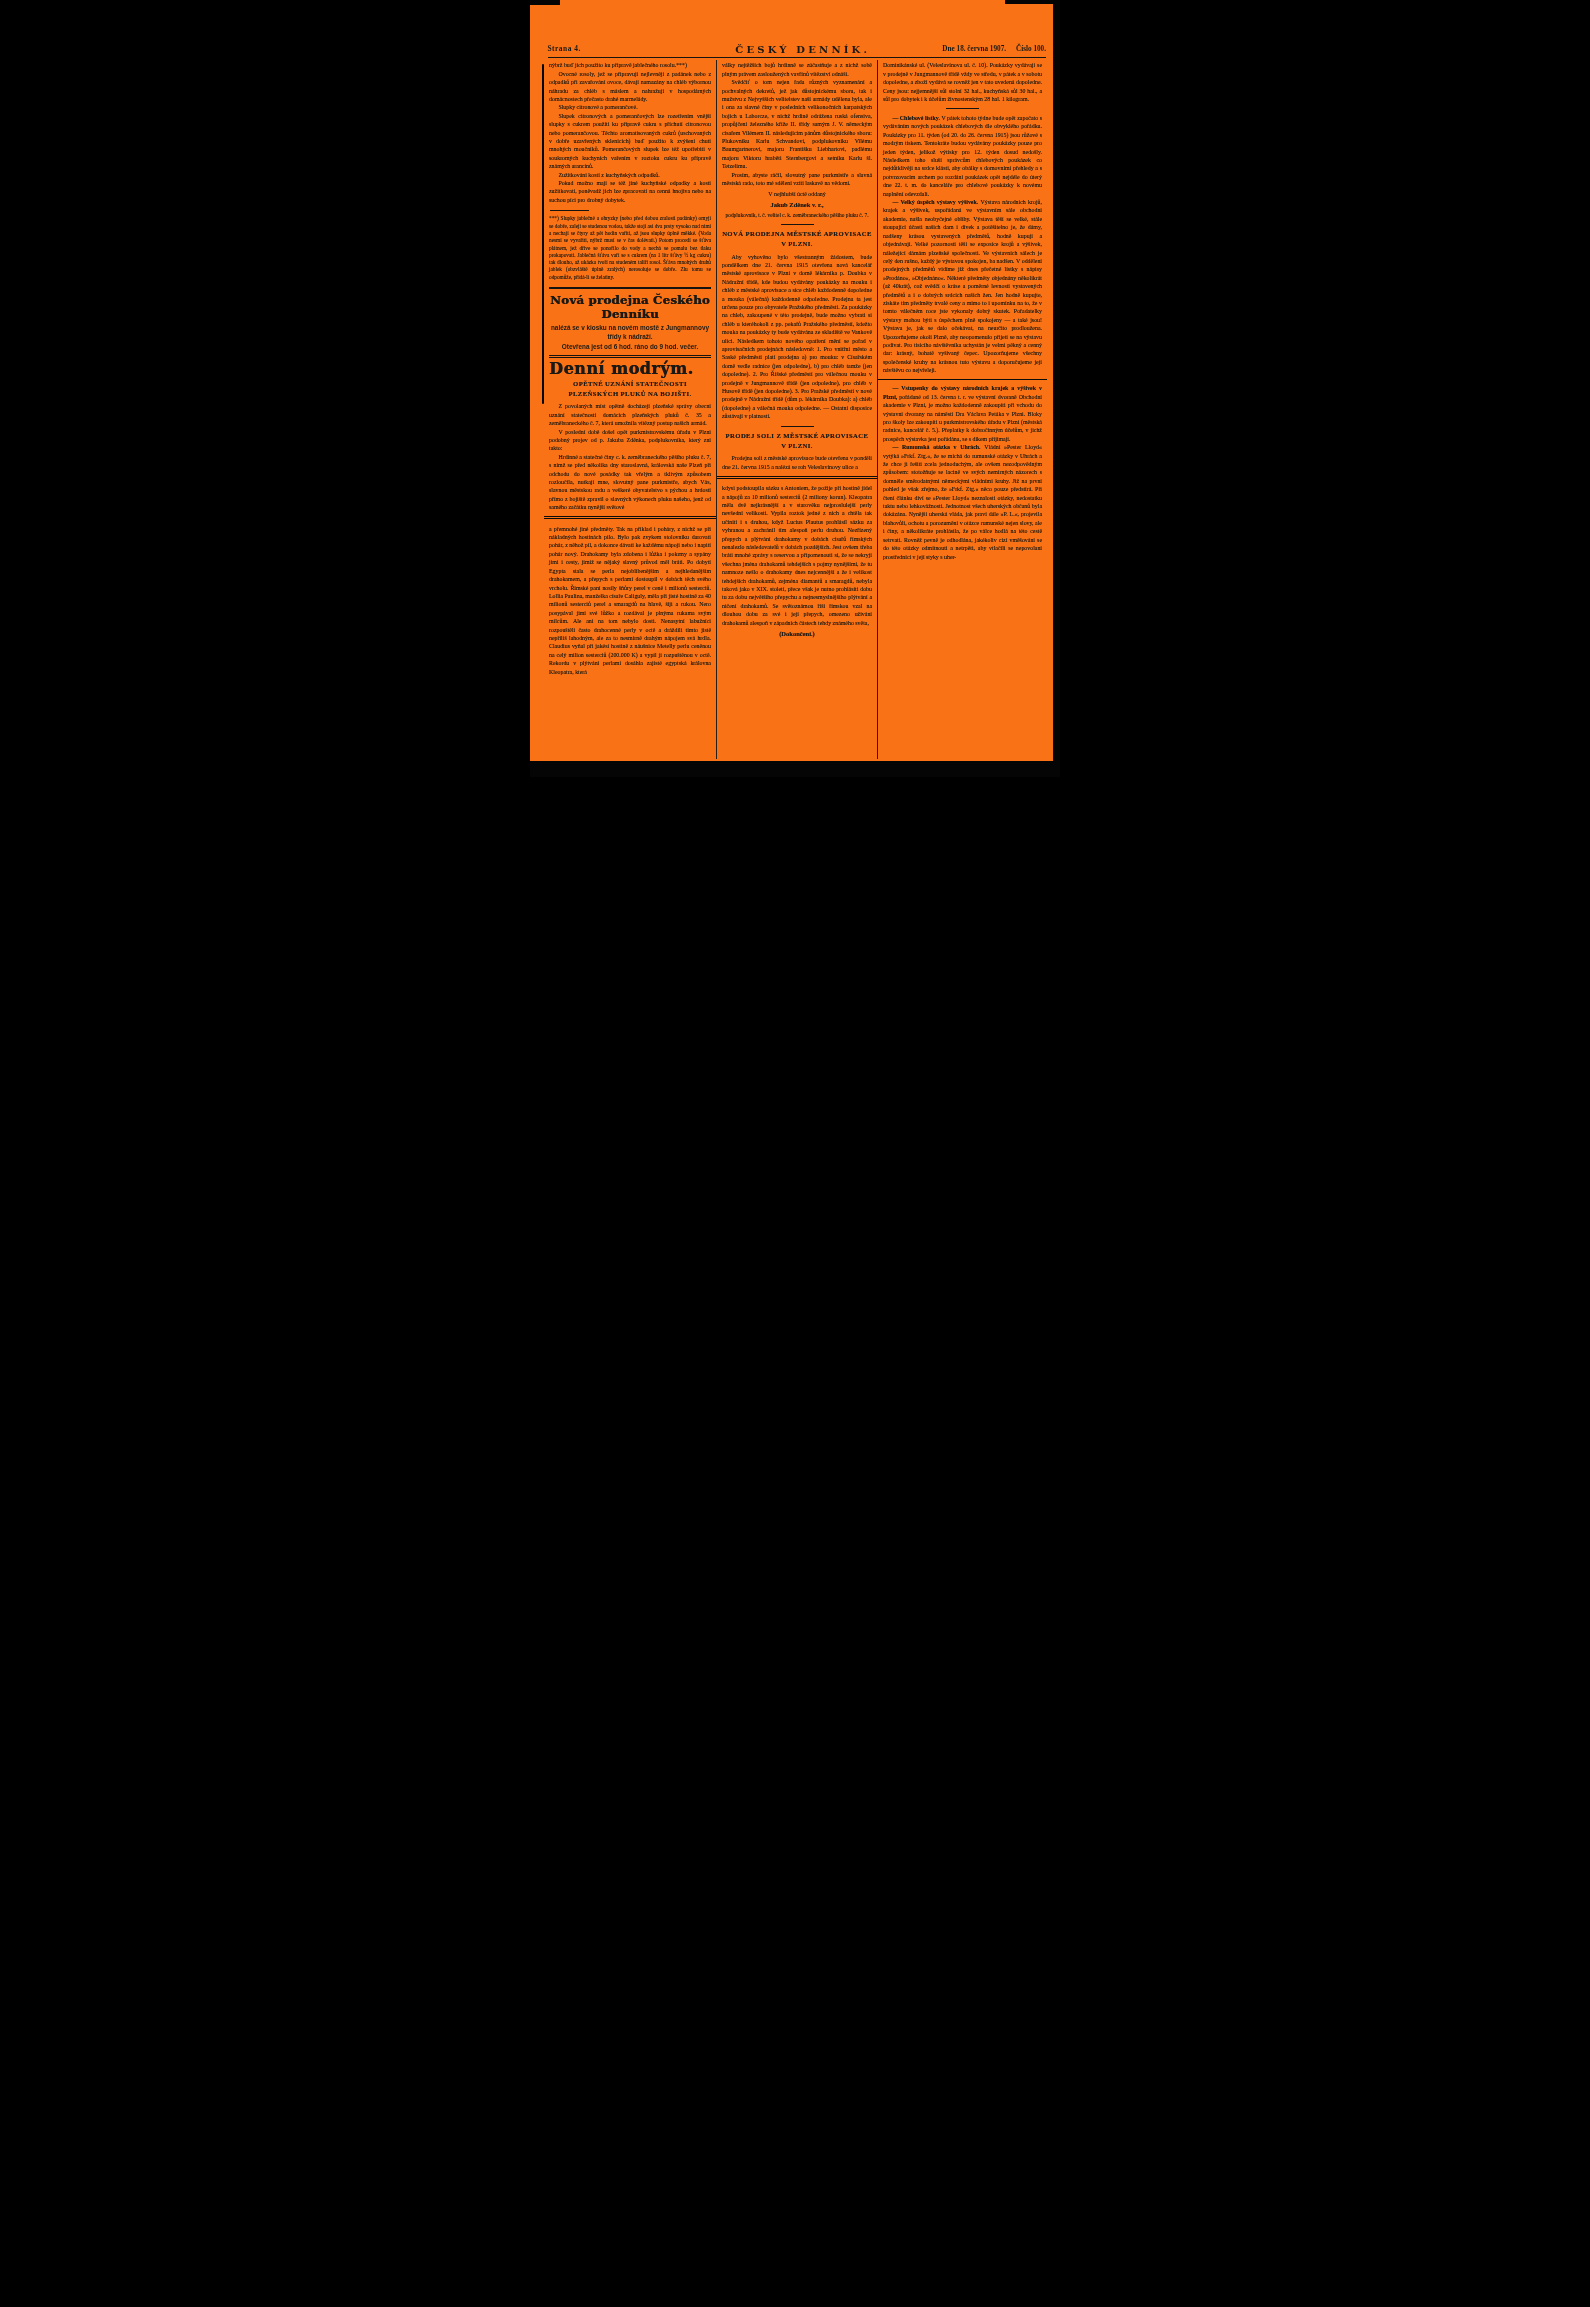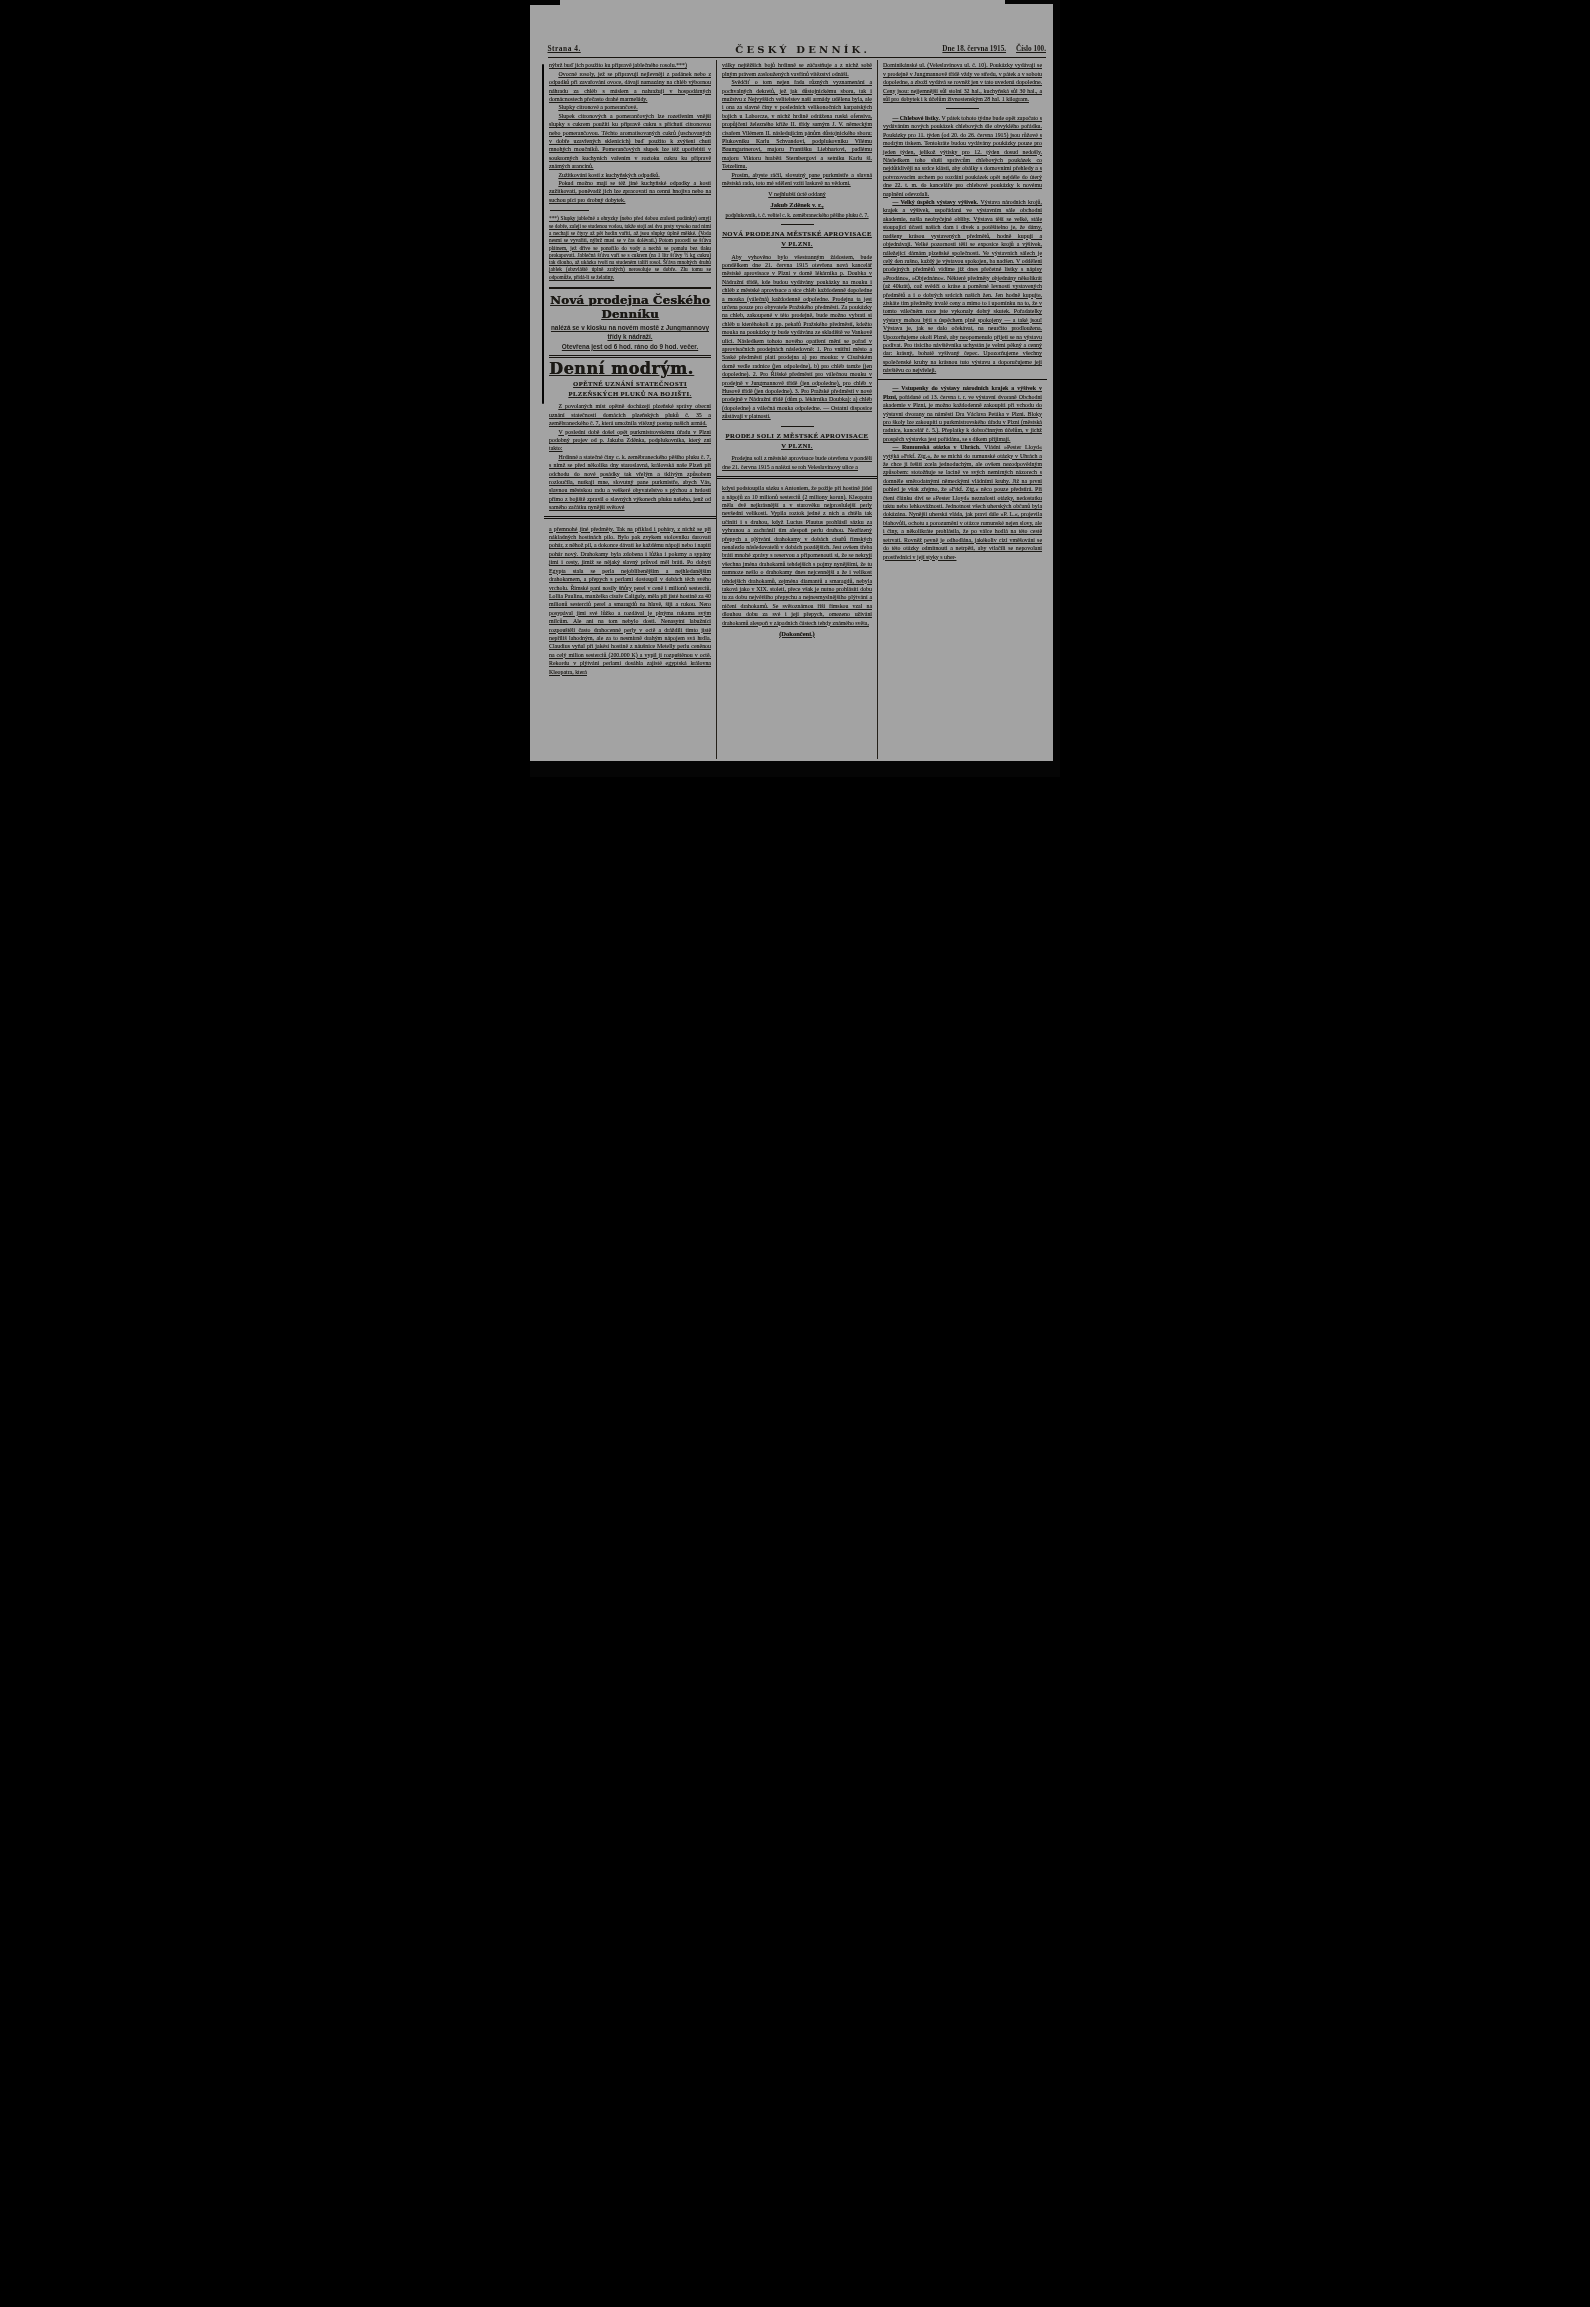--- a/index.html
+++ b/index.html
@@ -1,25 +1,24 @@
 <!DOCTYPE html>
 <html lang="cs" style="font-size:7.4px"><head>
 <meta charset="utf-8">
 <style>
   html, body { margin:0; padding:0; background:#000; }
   body { display:flex; justify-content:center; }
 
   .page {
     position:relative;
     width:530px; height:777px;
-    background:#a3a3a3;
+    background:#f97316;
     color:#1b1915;
     font-family:"Liberation Serif","DejaVu Serif",serif;
     overflow:hidden;
-    text-decoration:underline;
   }
 
   
   .edge { position:absolute; background:#050505; }
   .edge-right  { top:0; right:0; width:7px; height:100%; }
   .edge-bottom { left:0; bottom:0; width:100%; height:15.7px; }
   .edge-left   { left:12px; top:64px; width:2.3px; height:340px; border-radius:1.4px; }
   .edge-tl     { left:0; top:0; width:30px; height:5px; }
   .edge-tr     { right:0; top:0; width:55px; height:3.7px; }
 
@@ -109,21 +108,21 @@
   <div class="edge edge-right"></div>
   <div class="edge edge-bottom"></div>
   <div class="edge edge-left"></div>
   <div class="edge edge-tl"></div>
   <div class="edge edge-tr"></div>
 
   <div class="header">
     <span class="page-label">Strana 4.</span>
     <span class="masthead">ČESKÝ DENNÍK.</span>
     <span class="dateline">
-      <span>Dne 18. června 1915.</span><span class="issue">Číslo 100.</span>
+      <span>Dne 18. června 1907.</span><span class="issue">Číslo 100.</span>
     </span>
   </div>
 
   <div class="content">
     <div class="col col-1">
         <p class="para-cont">nýbrž buď jich použito ku přípravě jablečného rosolu.***)</p>
         <p class="para">Ovocné rosoly, jež se připravují nejlevněji z padánek nebo z odpadků při zavařování ovoce, dávají namazány na chléb výbornou náhradu za chléb s máslem a nahražují v hospodárných domácnostech přečasto drahé marmelády.</p>
         <p class="para">Slupky citronové a pomerančové.</p>
         <p class="para">Slupek citronových a pomerančových lze rozetřením vnější slupky s cukrem použíti ku přípravě cukru s příchutí citronovou nebo pomerančovou. Těchto aromatisovaných cukrů (uschovaných v dobře uzavřených sklenicích) buď použito k zvýšení chuti mnohých moučníků. Pomerančových slupek lze též upotřebiti v soukromých kuchyních vařením v roztoku cukru ku přípravě známých arancinů.</p>
         <p class="para">Zužitkování kostí z kuchyňských odpadků.</p>

